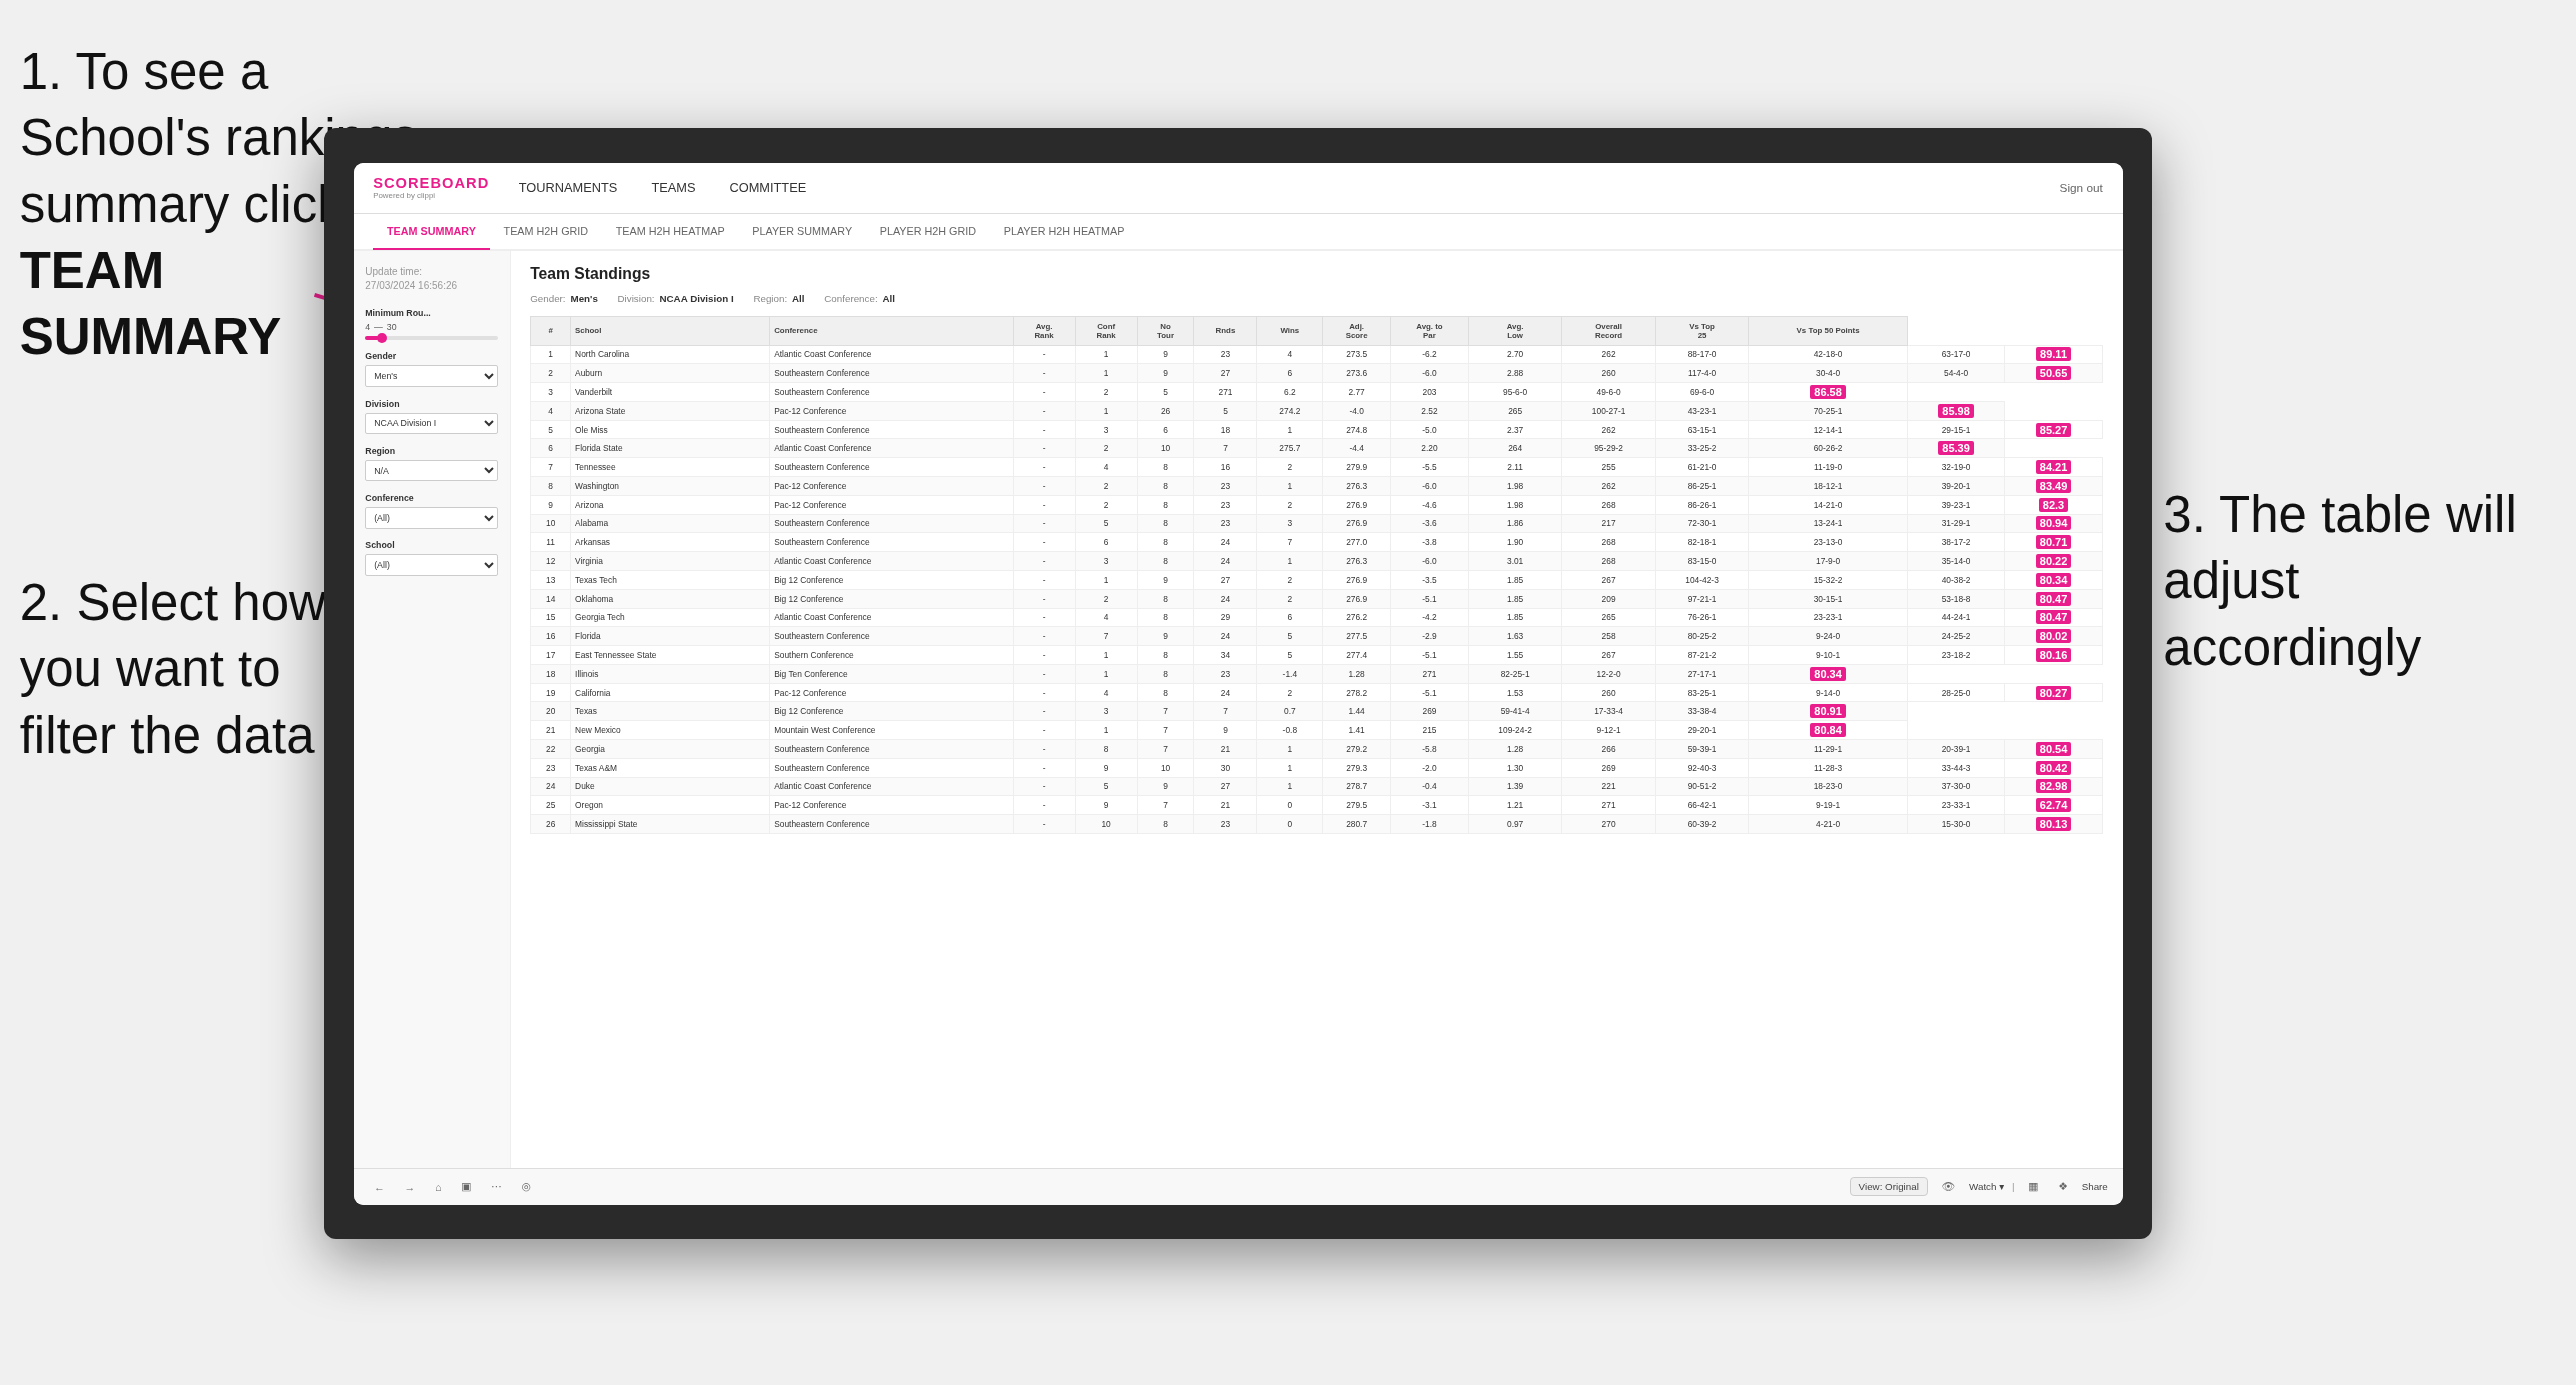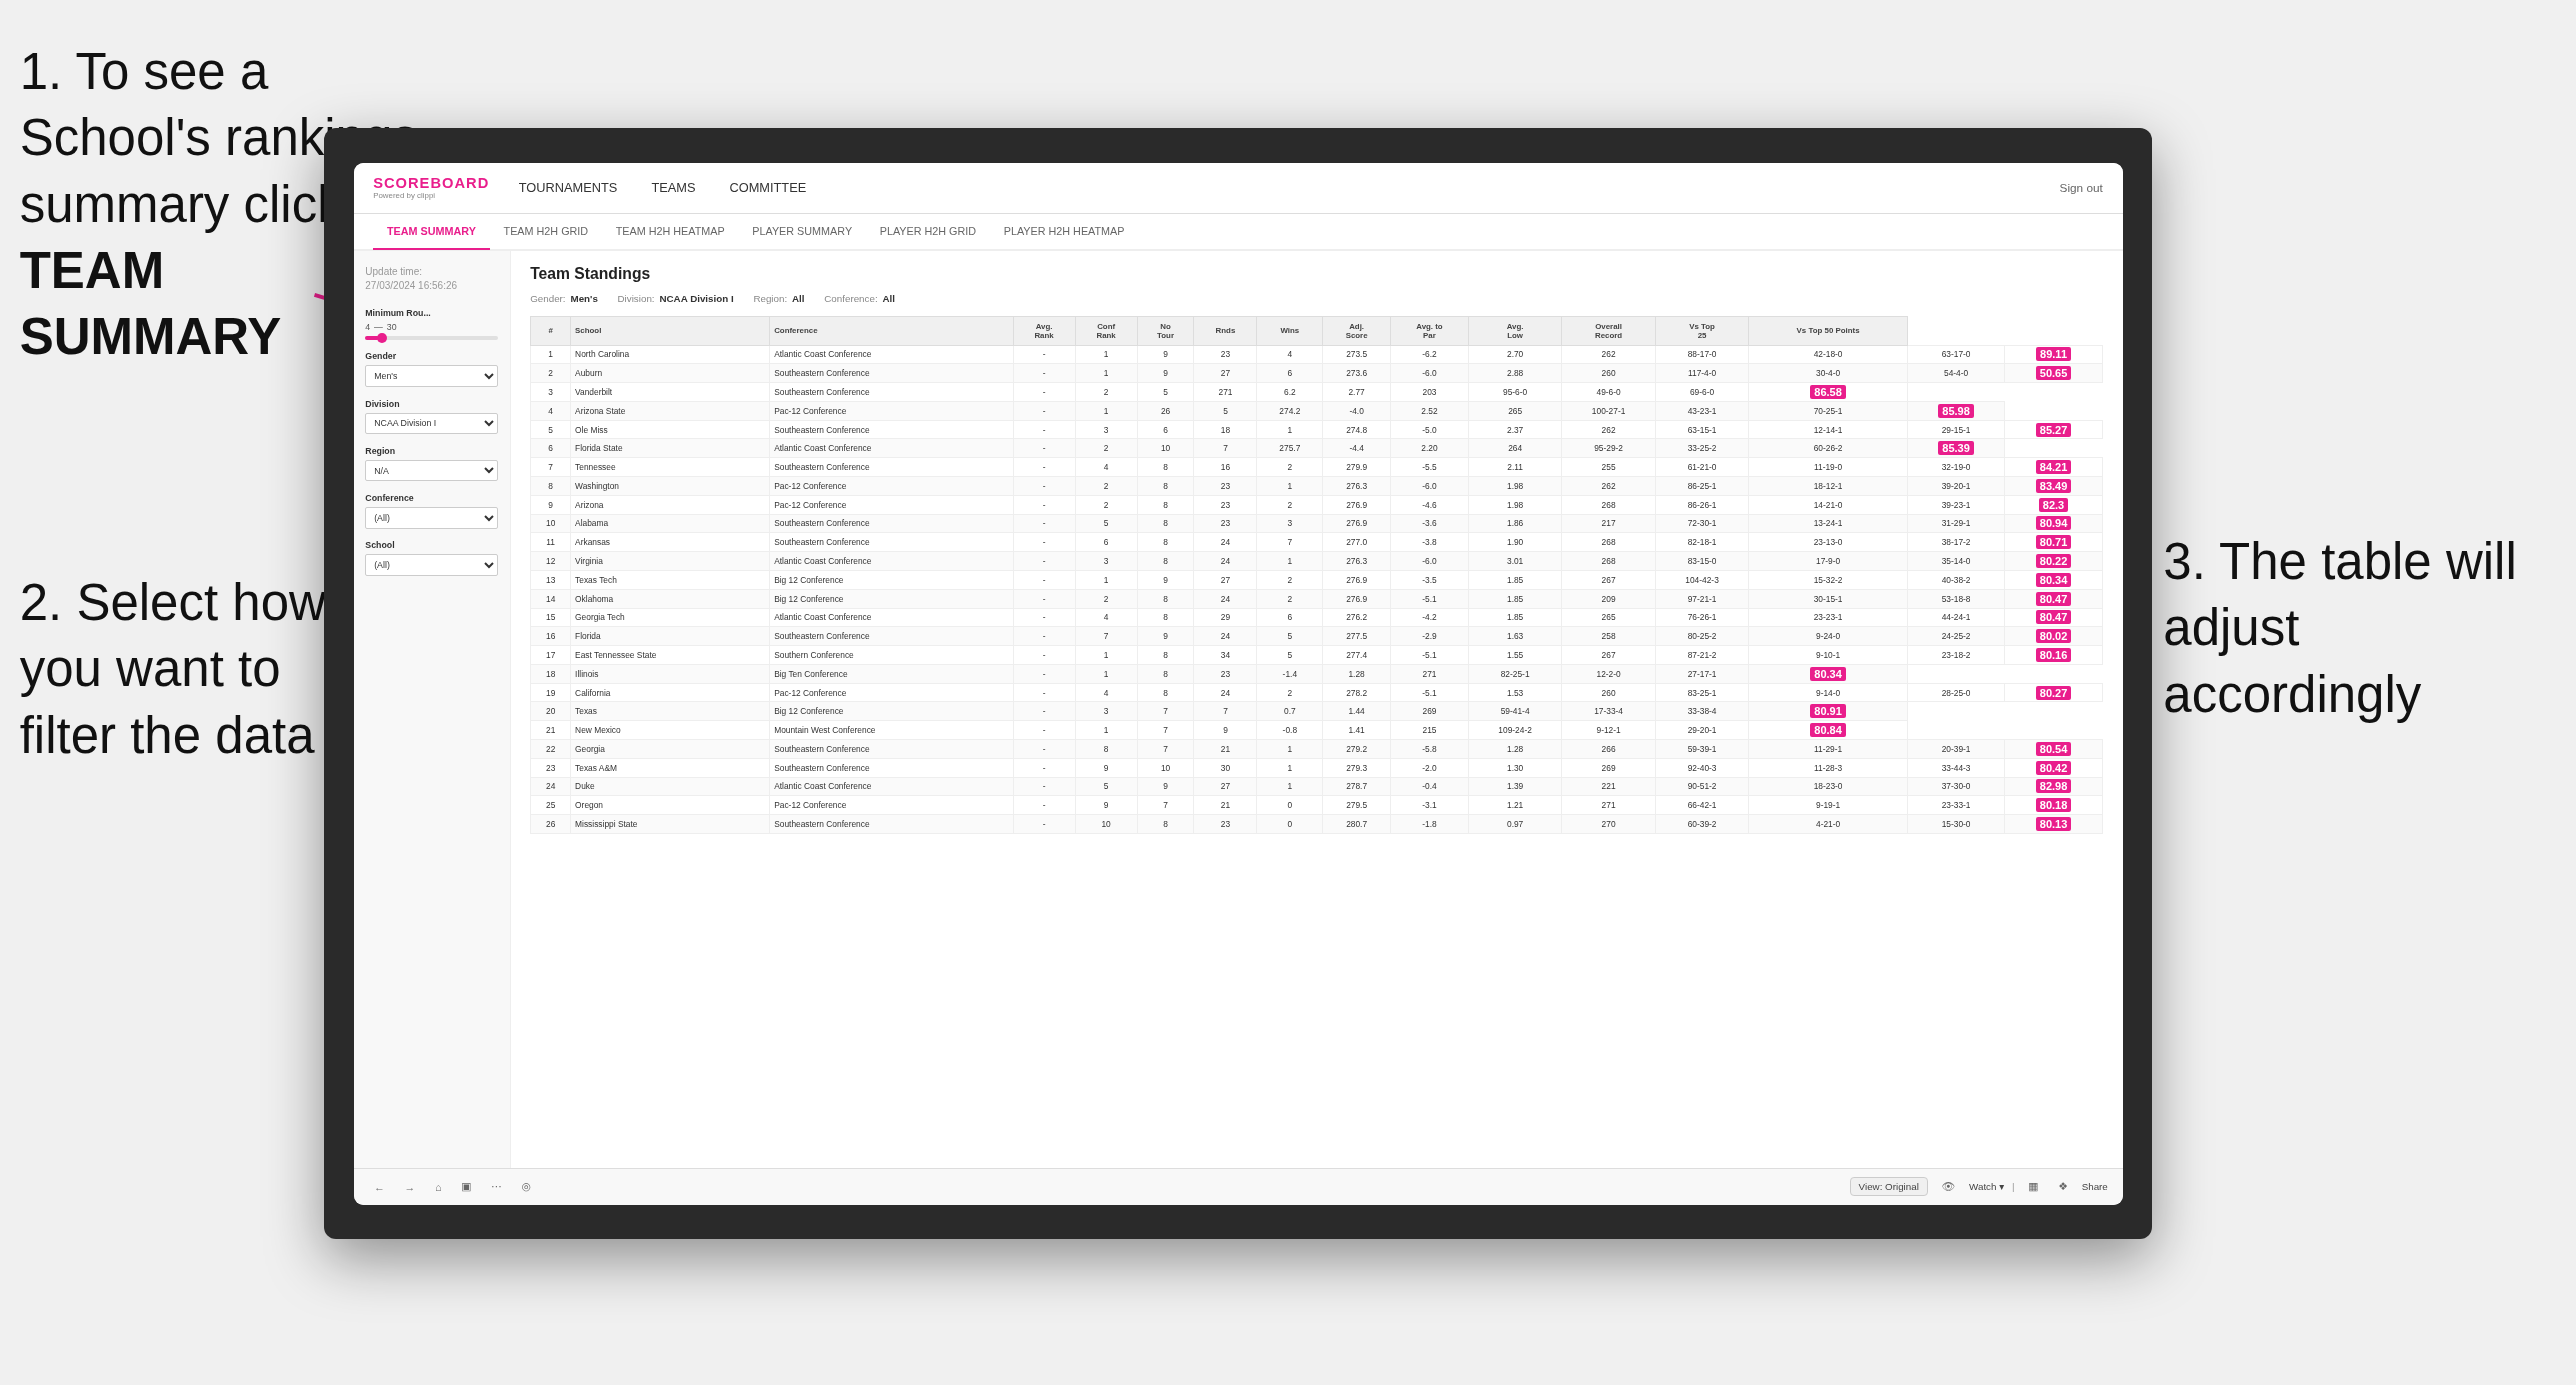--- a/index.html
+++ b/index.html
@@ -36,21 +36,20 @@
 
     .instruction-3 {
       position: absolute;
       top: 482px;
       right: 19.7px;
       font-size: 51px;
       line-height: 1.3;
       color: #111;
       max-width: 393px;
       text-align: left;
-      margin-top: 47px;
     }
 
     
     .tablet {
       position: absolute;
       top: 128px;
       left: 324px;
       width: 1828px;
       height: 1111px;
       background: #2a2a2a;
@@ -941,21 +940,21 @@
                 <td>7</td>
                 <td>21</td>
                 <td>0</td>
                 <td>279.5</td>
                 <td>-3.1</td>
                 <td>1.21</td>
                 <td>271</td>
                 <td>66-42-1</td>
                 <td>9-19-1</td>
                 <td>23-33-1</td>
-                <td><span class="score-badge">80.18</span></td>
+                <td><span class="score-badge">62.74</span></td>
               </tr>
               <tr>
                 <td>26</td>
                 <td class="left">Mississippi State</td>
                 <td class="left">Southeastern Conference</td>
                 <td>-</td>
                 <td>10</td>
                 <td>8</td>
                 <td>23</td>
                 <td>0</td>

